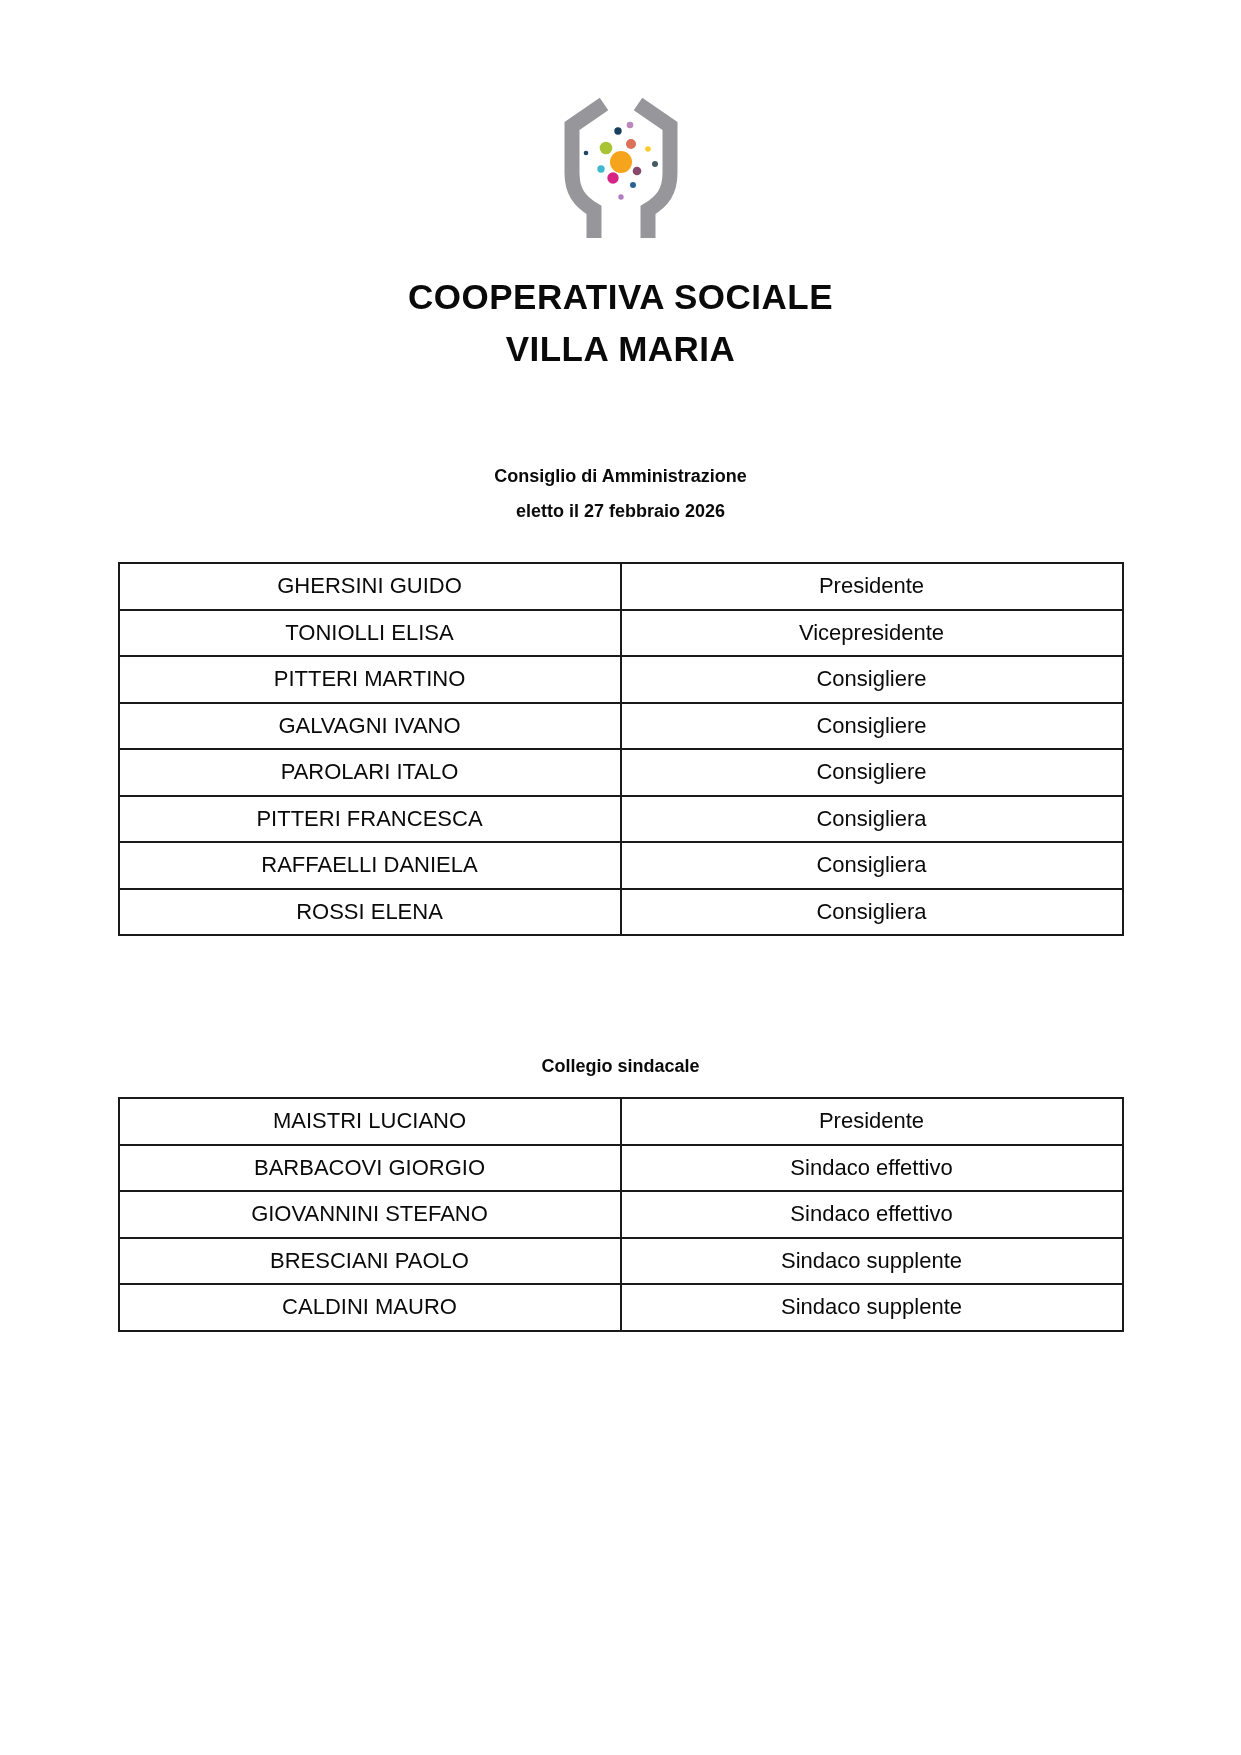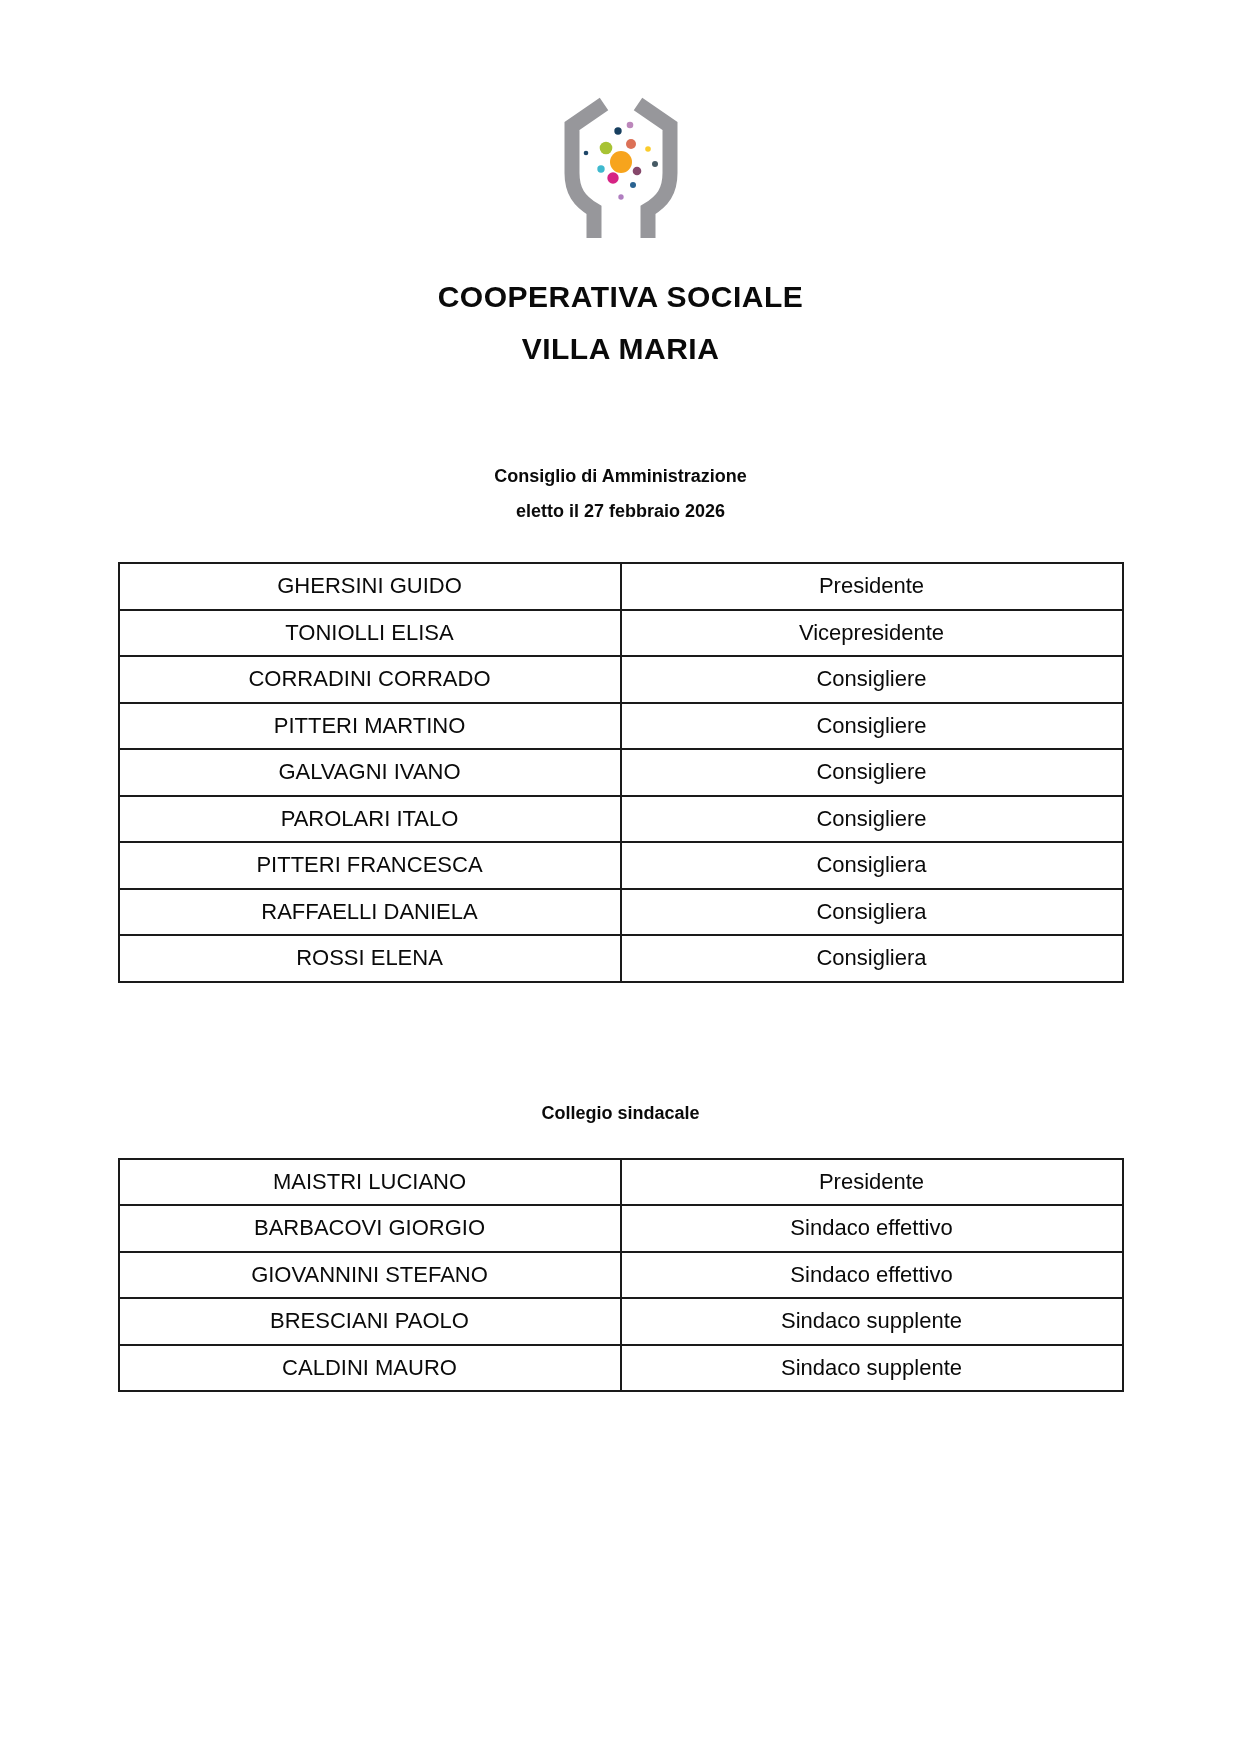--- a/index.html
+++ b/index.html
@@ -23,21 +23,21 @@
     padding-top: 95px;
     text-align: center;
   }
   .logo-wrap svg {
     display: inline-block;
   }
   .company-title {
     margin-top: 22px;
     text-align: center;
     font-weight: 700;
-    font-size: 30px;
+    font-size: 35px;
     line-height: 52px;
     letter-spacing: 0.5px;
     color: #0a0a0a;
   }
   .section-heading {
     text-align: center;
     font-weight: 700;
     font-size: 18px;
     line-height: 35px;
     color: #0a0a0a;
@@ -48,21 +48,21 @@
   .heading-auditors {
     margin-top: 113px;
   }
   table.roster {
     border-collapse: collapse;
     table-layout: fixed;
     width: 1006px;
     margin: 0 auto;
   }
   table.roster-board   { margin-top: 33px; }
-  table.roster-auditors{ margin-top: 27px; }
+  table.roster-auditors{ margin-top: 13px; }
   table.roster td {
     border: 2px solid #1a1a1a;
     width: 50%;
     height: 44.5px;
     padding: 0 6px;
     text-align: center;
     vertical-align: middle;
     font-size: 22px;
     font-weight: 400;
     color: #0a0a0a;
@@ -111,24 +111,20 @@
       <tbody>
           <tr>
             <td>GHERSINI GUIDO</td>
             <td>Presidente</td>
           </tr>
           <tr>
             <td>TONIOLLI ELISA</td>
             <td>Vicepresidente</td>
           </tr>
           <tr>
-            <td>CORRADINI CORRADO</td>
-            <td>Consigliere</td>
-          </tr>
-          <tr>
             <td>PITTERI MARTINO</td>
             <td>Consigliere</td>
           </tr>
           <tr>
             <td>GALVAGNI IVANO</td>
             <td>Consigliere</td>
           </tr>
           <tr>
             <td>PAROLARI ITALO</td>
             <td>Consigliere</td>

